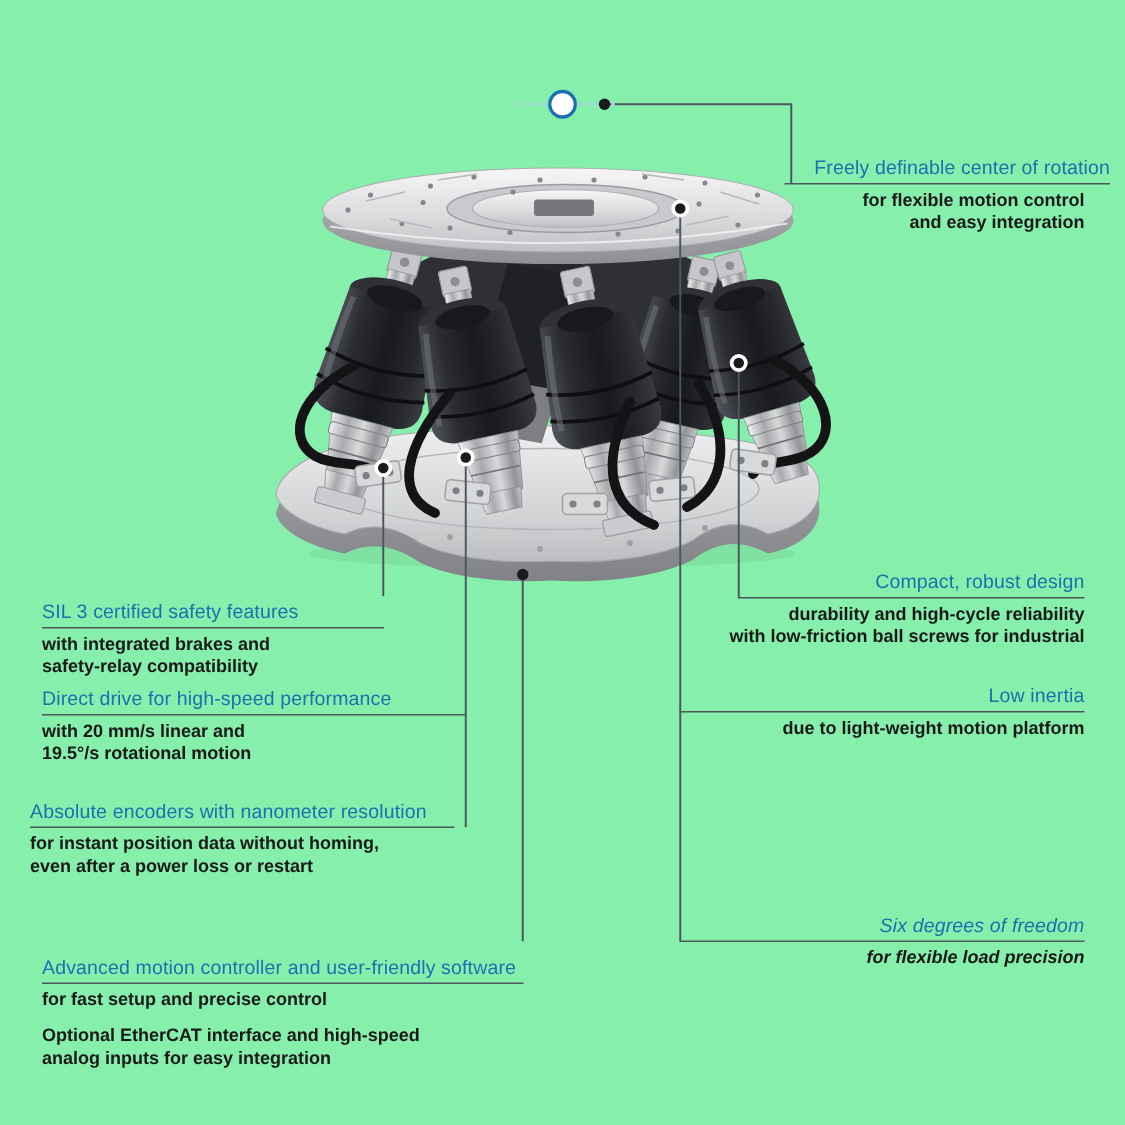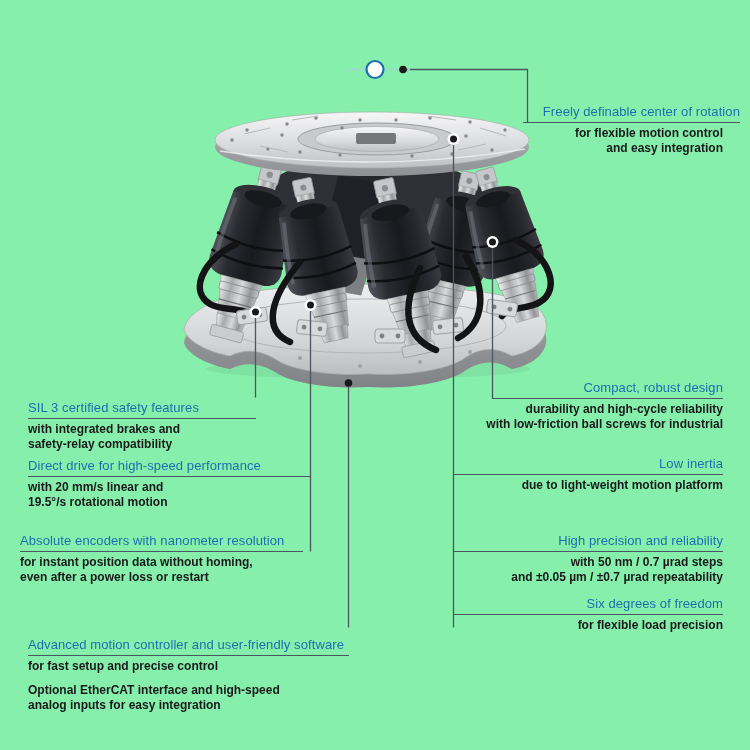--- a/index.html
+++ b/index.html
@@ -321,28 +321,21 @@
     </div>
   </div>
 
   <div class="callout align-right" style="left:453px;top:456px;width:270px;">
     <div class="heading">Low inertia</div>
     <div class="body">
       <div>due to light-weight motion platform</div>
     </div>
   </div>
 
-  <div class="callout align-right" style="left:453px;top:533px;width:270px;">
-    <div class="heading">High precision and reliability</div>
-    <div class="body">
-      <div>with 50 nm / 0.7 µrad steps</div>
-      <div>and ±0.05 µm / ±0.7 µrad repeatability</div>
-    </div>
-  </div>
-
-  <div class="callout align-right" style="left:453px;top:596px;width:270px;">
+
+  <div class="callout align-right" style="left:453px;top:609px;width:270px;font-style:italic;">
     <div class="heading">Six degrees of freedom</div>
     <div class="body">
       <div>for flexible load precision</div>
     </div>
   </div>
 
 </div>
 
 </body></html>

